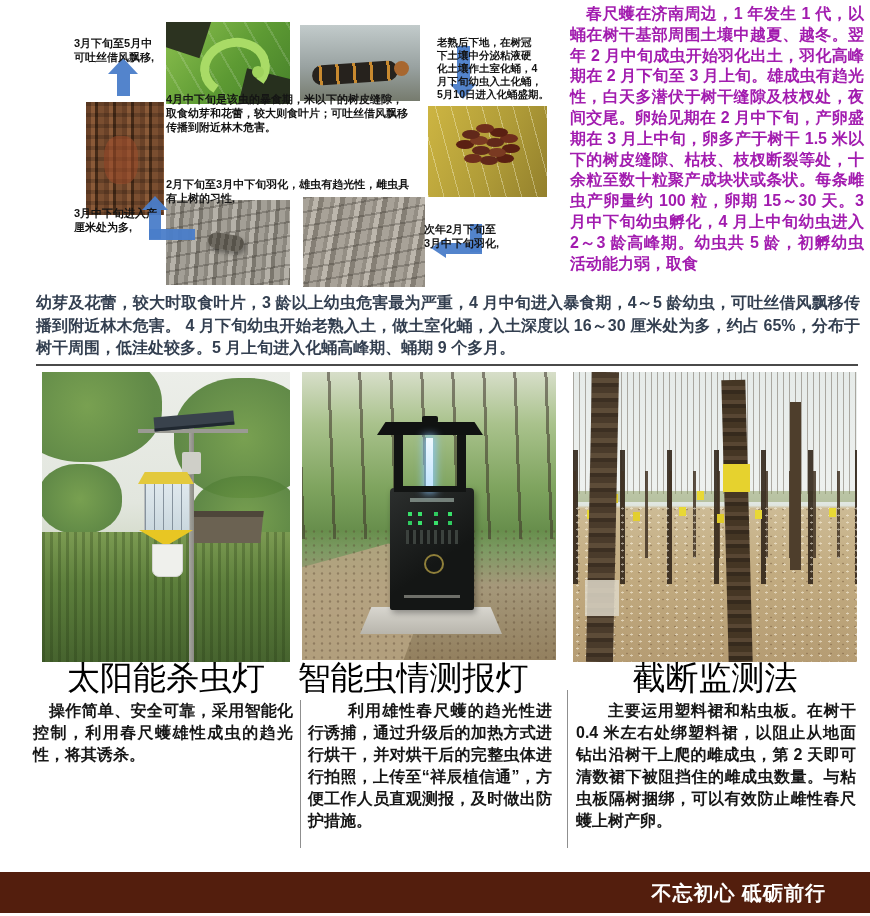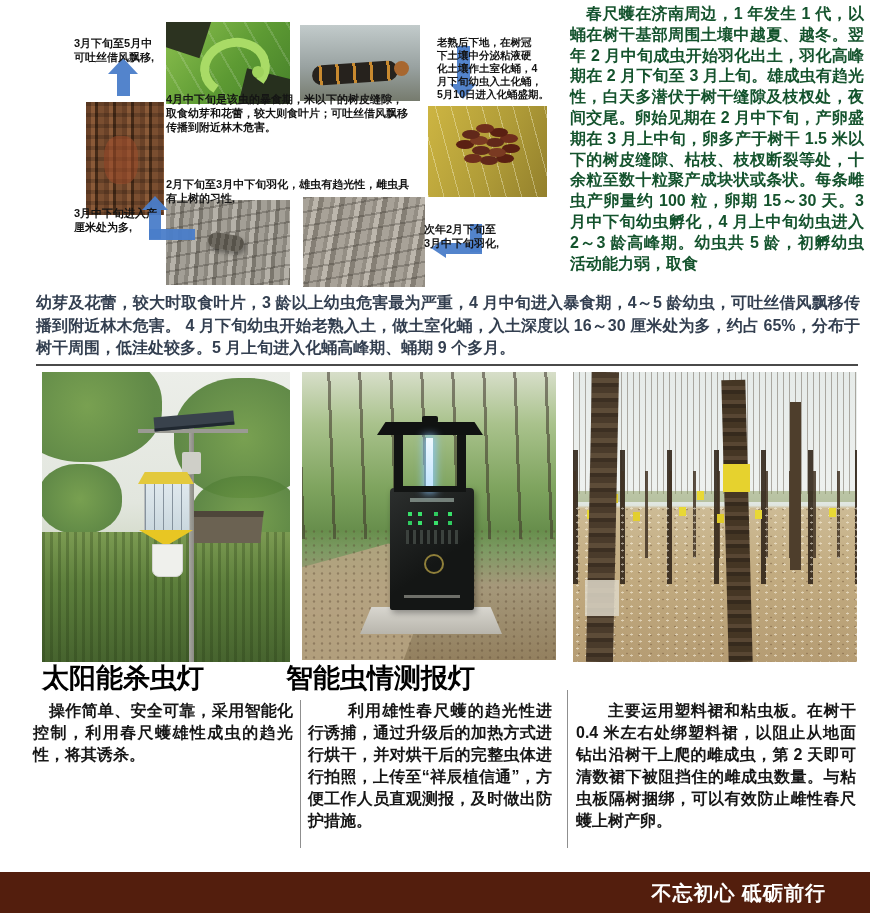--- a/index.html
+++ b/index.html
@@ -4,26 +4,26 @@
 <style>
   html,body{margin:0;padding:0;background:#ffffff;}
   .page{position:relative;width:870px;height:916px;background:#ffffff;overflow:hidden;
         font-family:"Liberation Sans","DejaVu Sans",sans-serif;}
   .abs{position:absolute;}
   .pre{white-space:pre-line;}
   
   .dlabel{font-size:11px;font-weight:700;color:#141414;line-height:14px;z-index:3;}
   .dnote{font-size:11px;font-weight:700;color:#141414;line-height:14px;z-index:3;}
   .dnote-sm{font-size:10.5px;font-weight:700;color:#141414;line-height:13px;z-index:3;}
-  .body-col{left:570px;top:4px;width:294px;font-size:16px;line-height:20.8px;color:#14532d;
+  .body-col{left:570px;top:4px;width:294px;font-size:16px;line-height:20.8px;color:#a21caf;
             font-weight:600;text-align:justify;text-indent:1em;}
   .body-wide{left:36px;top:292px;width:824px;font-size:16px;line-height:22.6px;color:#333f50;
              font-weight:600;text-align:justify;}
   .rule{left:36px;top:364px;width:822px;height:0;border-top:2px solid #4a4a4a;}
-  .method-title{top:660px;font-size:27px;font-weight:700;color:#000;text-align:left;line-height:36px;}
+  .method-title{top:660px;font-size:33px;font-weight:400;color:#000;text-align:center;line-height:36px;}
   .method-desc{top:700px;font-size:16px;line-height:22px;color:#161616;font-weight:600;text-align:justify;}
   .vdiv{width:1px;background:#8f8f8f;top:700px;height:148px;}
   .footer{left:0;top:872px;width:870px;height:41px;background:#531e0d;}
   .footer-text{right:44px;top:8px;color:#ffffff;font-size:20px;font-weight:600;letter-spacing:1px;}
   
   .ar{background:#4a7dc9;opacity:.95;z-index:2;}
   .tri{width:0;height:0;opacity:.95;z-index:2;}
   
   .ph{position:absolute;overflow:hidden;}
   .ph-green{background:linear-gradient(130deg,#8cc04f,#5d9a33 55%,#46802a);}
@@ -260,20 +260,21 @@
     <div class="p3-bands"></div>
     <div class="p3-trunkL"></div>
     <div class="p3-bandL"></div>
     <div class="p3-trunkC"></div>
     <div class="p3-bandC"></div>
     <div class="p3-trunkR"></div>
   </div>
 
   <div class="abs method-title" style="left:42px;width:248px;">太阳能杀虫灯</div>
   <div class="abs method-title" style="left:286px;width:254px;">智能虫情测报灯</div>
+  <div class="abs method-title" style="left:573px;width:284px;">截断监测法</div>
 
   <div class="abs method-desc" style="left:33px;width:260px;text-indent:1em;">操作简单、安全可靠，采用智能化控制，利用春尺蠖雄性成虫的趋光性，将其诱杀。</div>
   <div class="abs method-desc" style="left:308px;width:244px;text-indent:2.5em;">利用雄性春尺蠖的趋光性进行诱捕，通过升级后的加热方式进行烘干，并对烘干后的完整虫体进行拍照，上传至“祥辰植信通”，方便工作人员直观测报，及时做出防护措施。</div>
   <div class="abs method-desc" style="left:576px;width:280px;text-indent:2em;">主要运用塑料裙和粘虫板。在树干 0.4 米左右处绑塑料裙，以阻止从地面钻出沿树干上爬的雌成虫，第 2 天即可清数裙下被阻挡住的雌成虫数量。与粘虫板隔树捆绑，可以有效防止雌性春尺蠖上树产卵。</div>
 
   <div class="abs vdiv" style="left:300px;"></div>
   <div class="abs vdiv" style="left:567px;top:690px;height:158px;"></div>
 
   <div class="abs footer">
     <div class="abs footer-text">不忘初心 砥砺前行</div>

